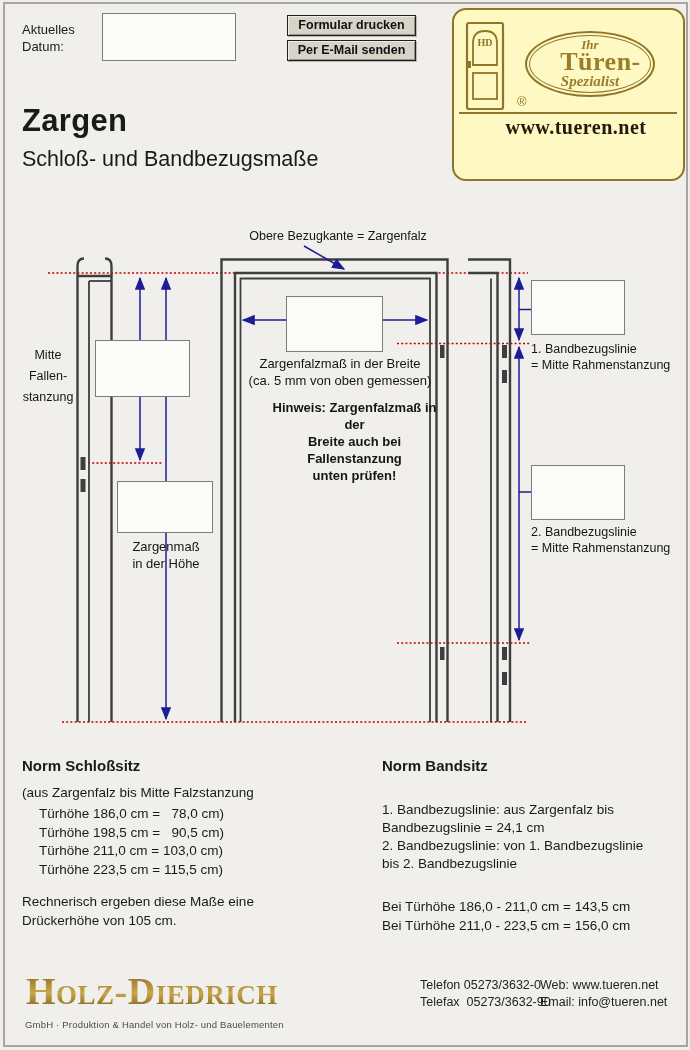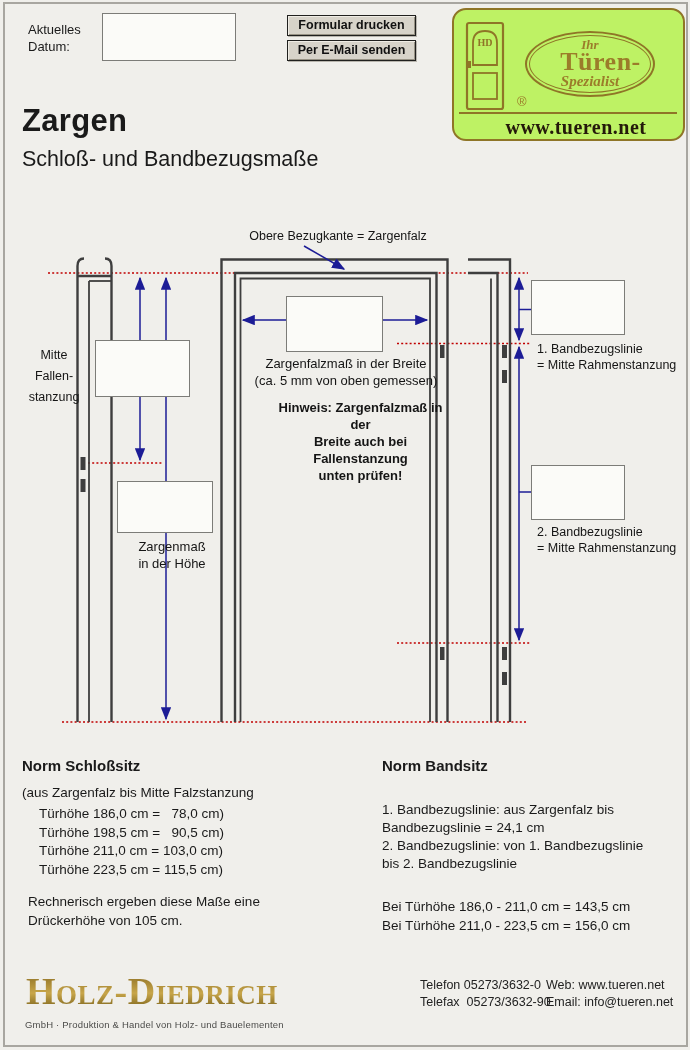--- a/index.html
+++ b/index.html
@@ -10,36 +10,36 @@
   html,body{background:#dcdcda;}
   .page{
     position:relative;width:690px;height:1050px;background:var(--page-bg);
     font-family:"Liberation Sans","DejaVu Sans",sans-serif;color:#1a1a1a;
     overflow:hidden;
   }
   .page-frame{position:absolute;left:3px;top:2px;right:2px;bottom:3px;
     border:2px solid #a8a6a0;pointer-events:none;}
   .abs{position:absolute;}
   .pre{white-space:pre;margin-left:17px;}
-  .preline{white-space:pre-line;margin-left:6px;}
+  .preline{white-space:pre-line;}
   .center{text-align:center;}
 
   
   .date-label{left:22px;top:21px;font-size:13px;line-height:17px;}
   .date-field{left:102px;top:13px;width:134px;height:48px;background:#fbfbf8;
     border:1px solid #7c7c78;font-size:14px;padding:2px 4px;}
   .form-btn{width:129px;height:21px;background:#d7d3c9;border:1px solid #20201e;
     box-shadow:inset 1px 1px 0 #efece4, inset -1px -1px 0 #979284, 1px 1px 0 #b9b6ae;
     font-family:"Liberation Sans",sans-serif;font-size:12.5px;font-weight:600;color:#111;
     cursor:pointer;line-height:17px;}
   .btn-print{left:287px;top:15px;}
   .btn-email{left:287px;top:40px;}
 
   
-  .logo-box{left:452px;top:8px;width:233px;height:133px;background:#bef264;
+  .logo-box{left:452px;top:8px;width:233px;height:173px;background:#fef9c3;
     border:2.5px solid var(--gold);border-radius:14px;}
   .door-icon{left:9px;top:11px;}
   .logo-oval{left:71px;top:21px;width:130px;height:66px;border:2px solid var(--gold);
     border-radius:50%;display:flex;flex-direction:column;align-items:center;
     justify-content:center;color:var(--gold-text);
     font-family:"Liberation Serif","DejaVu Serif",serif;}
   .logo-oval:before{content:"";position:absolute;inset:2px;border:1px solid var(--gold);
     border-radius:50%;}
   .oval-l1{font-size:13px;font-weight:700;font-style:italic;line-height:11px;}
   .oval-l2{font-size:26px;font-weight:700;line-height:24px;letter-spacing:.5px;margin-left:21px;}

